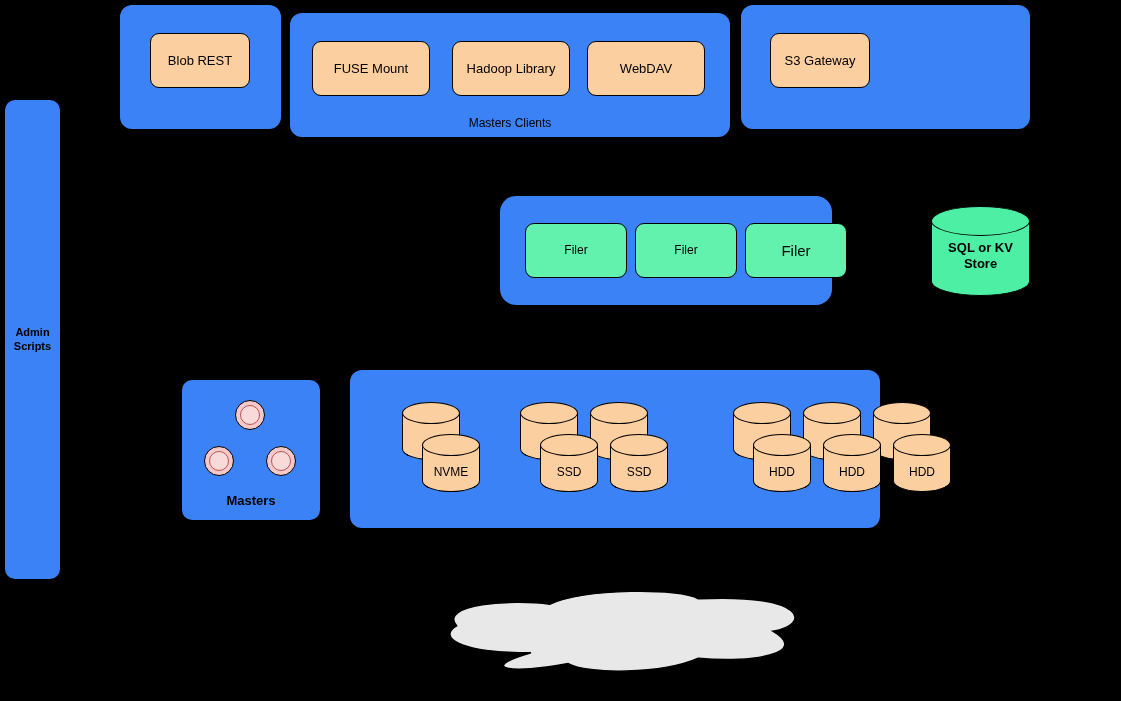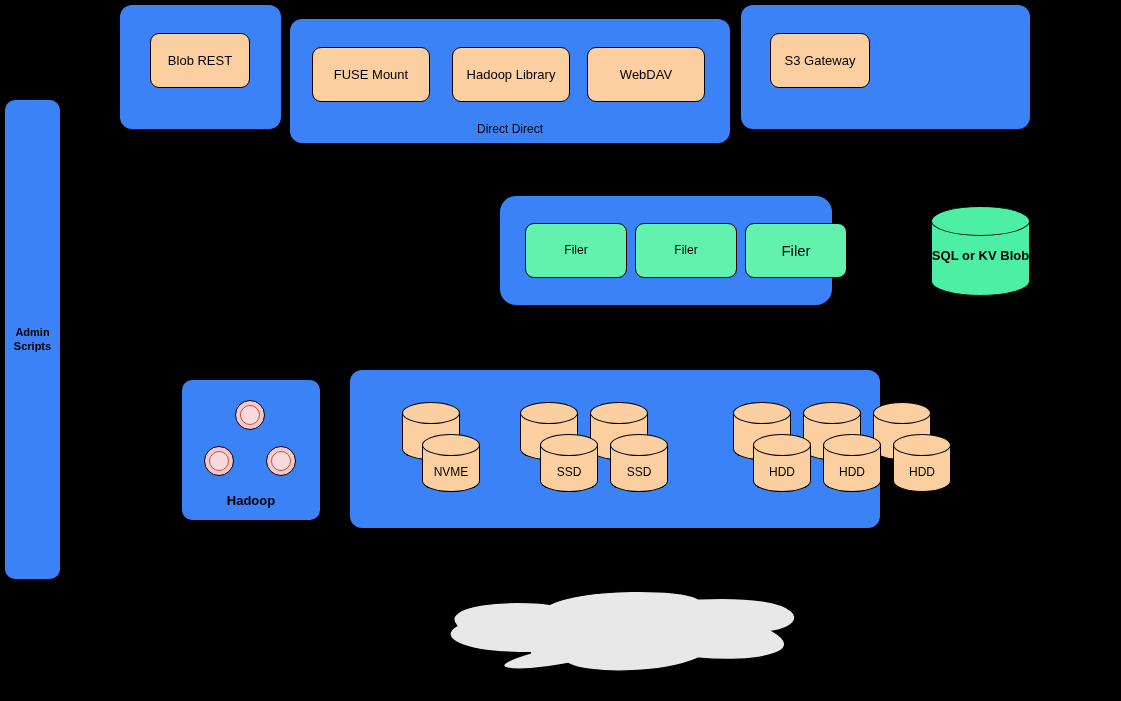--- a/index.html
+++ b/index.html
@@ -87,31 +87,31 @@
 </style>
 </head>
 <body>
 
 <div class="panel" style="left:120px;top:5px;width:161px;height:124px;">
   <div class="node orange" style="left:30px;top:28px;width:100px;height:55px;">
     <span>Blob REST</span>
   </div>
 </div>
 
-<div class="panel" style="left:290px;top:19px;width:440px;height:124px;padding-left:24px;">
+<div class="panel" style="left:290px;top:13px;width:440px;height:124px;padding-left:24px;">
   <div class="node orange" style="left:22px;top:28px;width:118px;height:55px;">
     <span>FUSE Mount</span>
   </div>
   <div class="node orange" style="left:297px;top:28px;width:118px;height:55px;">
     <span>WebDAV</span>
   </div>
   <div class="node orange" style="left:162px;top:28px;width:118px;height:55px;">
     <span>Hadoop Library</span>
   </div>
-  <div class="caption" style="bottom:7px;">Direct Direct</div>
+  <div class="caption" style="bottom:7px;">Masters Clients</div>
 </div>
 
 <div class="panel" style="left:741px;top:5px;width:289px;height:124px;">
   <div class="node orange" style="left:29px;top:28px;width:100px;height:55px;">
     <span>S3 Gateway</span>
   </div>
 </div>
 
 <div class="panel" style="left:5px;top:100px;width:55px;height:479px;border-radius:10px;display:flex;align-items:center;justify-content:center;">
   <div class="bold" style="font-size:11px;text-align:center;line-height:1.25;">Admin Scripts</div>
@@ -125,28 +125,28 @@
     <span>Filer</span>
   </div>
   <div class="node green" style="left:245px;top:27px;width:102px;height:55px;font-size:15px;">
     <span>Filer</span>
   </div>
 </div>
 
 <div class="cyl green big" style="left:931px;top:206px;">
   <div class="cyl-top"></div>
   <div class="cyl-body"></div>
-  <div class="cyl-label">SQL or KV Blob</div>
+  <div class="cyl-label">SQL or KV Store</div>
 </div>
 
 <div class="panel" style="left:182px;top:380px;width:138px;height:140px;border-radius:10px;">
   <div class="mcircle" style="left:53px;top:20px;"></div>
   <div class="mcircle" style="left:22px;top:66px;"></div>
   <div class="mcircle" style="left:84px;top:66px;"></div>
-  <div class="caption bold" style="bottom:12px;font-size:13px;">Hadoop</div>
+  <div class="caption bold" style="bottom:12px;font-size:13px;">Masters</div>
 </div>
 
 <div class="panel" style="left:350px;top:370px;width:530px;height:158px;">
 
   <div class="cyl orange" style="left:52px;top:32px;">
     <div class="cyl-top"></div>
     <div class="cyl-body"></div>
   </div>
   <div class="cyl orange" style="left:72px;top:64px;">
     <div class="cyl-top"></div>

